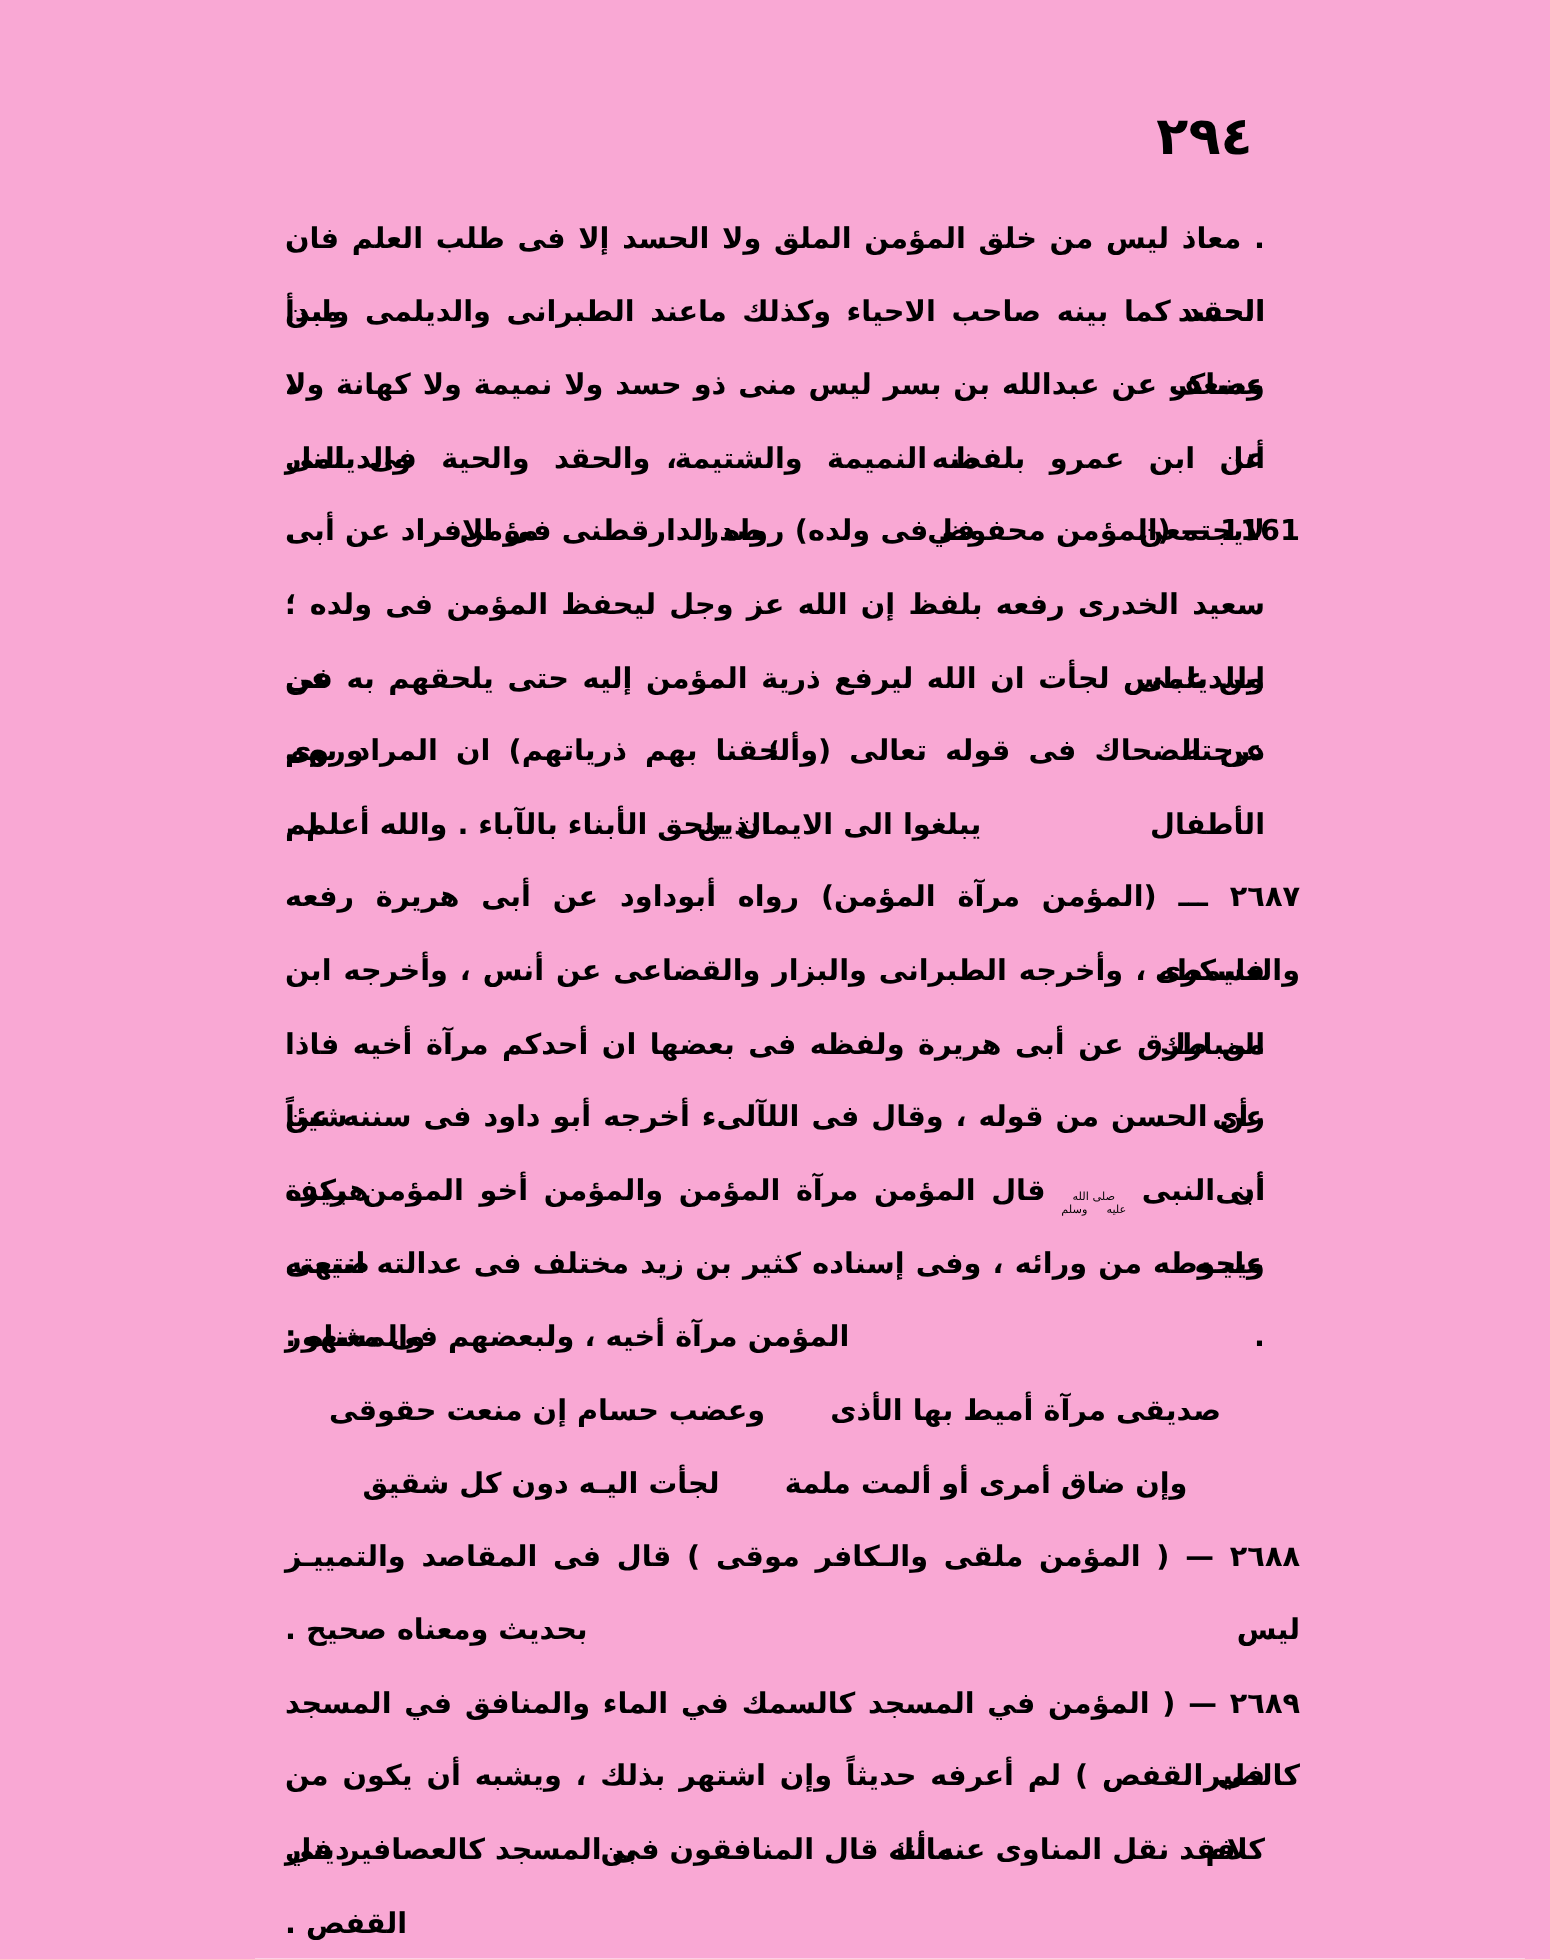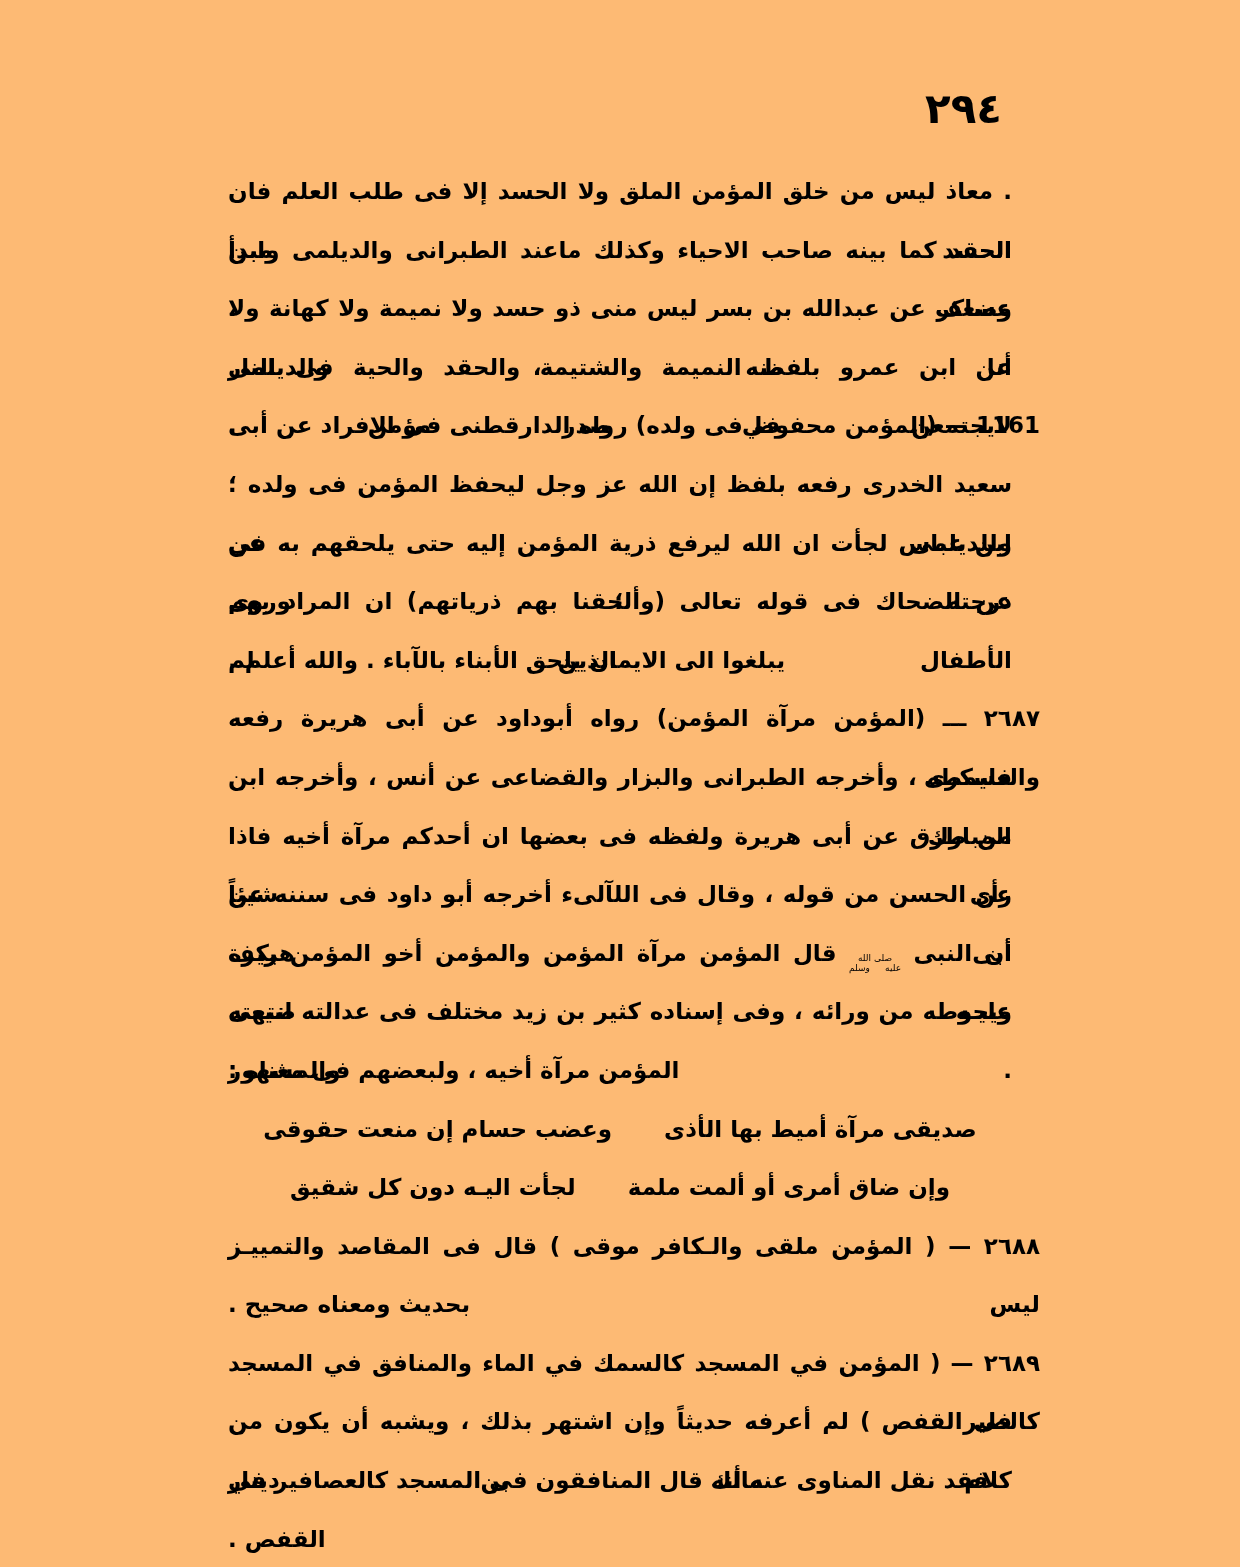--- a/index.html
+++ b/index.html
@@ -1,19 +1,19 @@
 <!DOCTYPE html>
 <html lang="ar"><head>
 <meta charset="utf-8">
 <style>
   html,body{margin:0;padding:0;background:#ffffff;}
   .page{
     position:relative;
     width:1240px;height:1567px;
-    background:#fdba74;
+    background:#f9a8d4;
     overflow:hidden;
     font-family:"DejaVu Sans",sans-serif;
     color:#000;
   }
   .page-number{
     position:absolute;
     top:88px;right:238px;
     font-size:42px;font-weight:700;line-height:1;
     letter-spacing:2px;
   }

